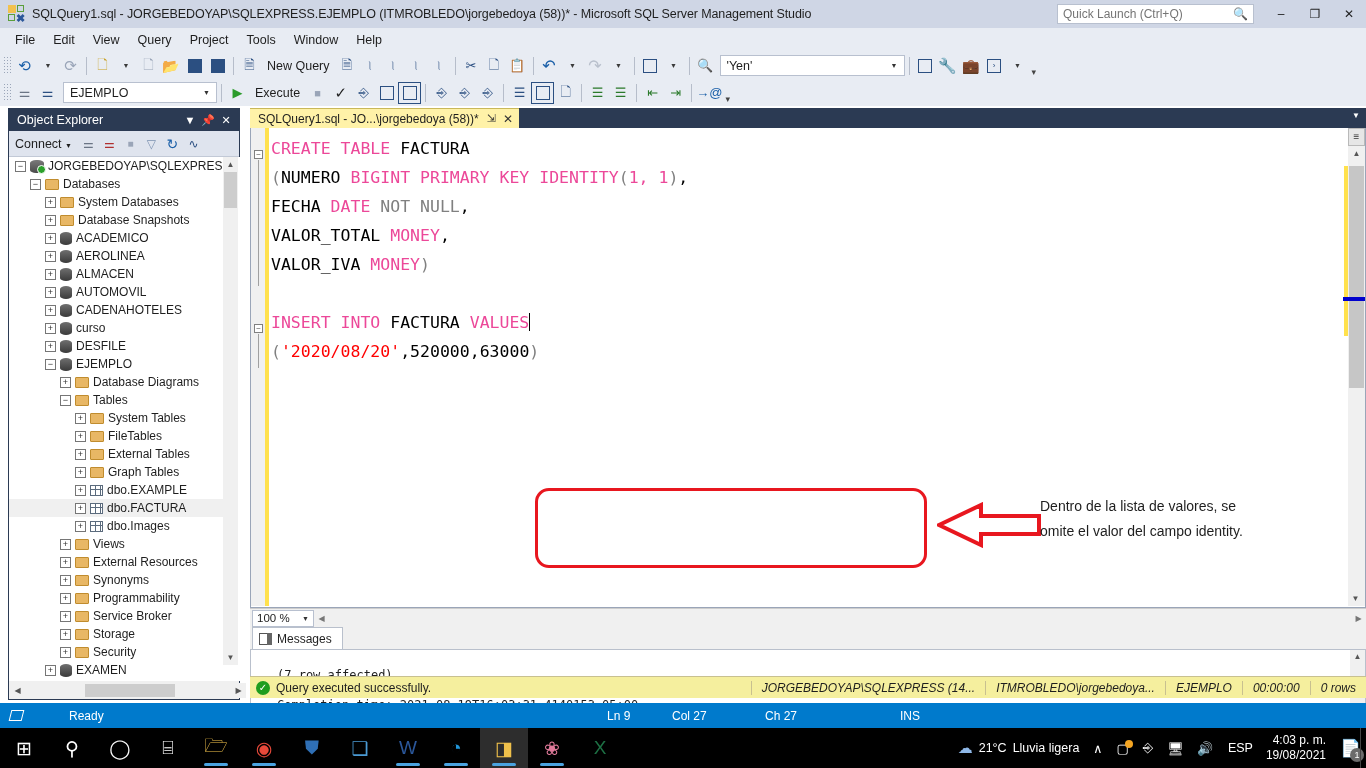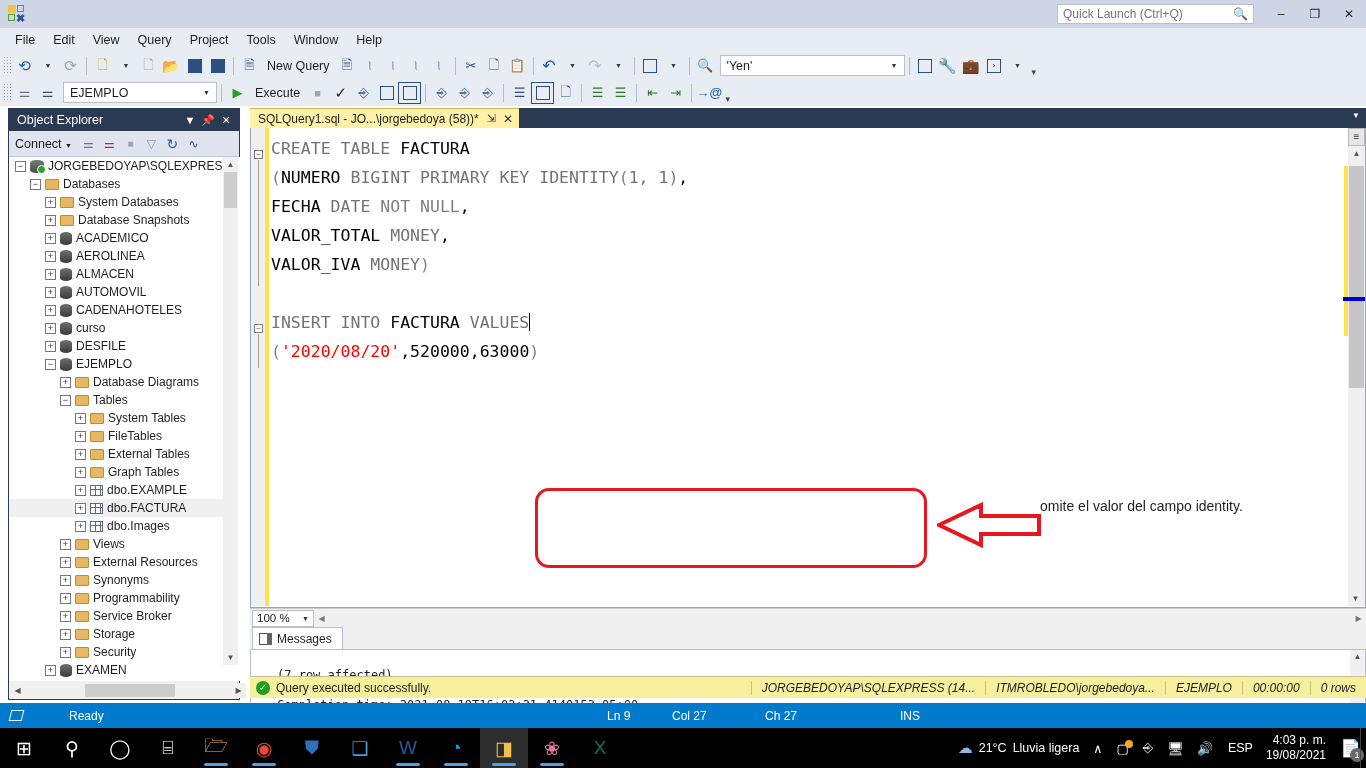--- a/index.html
+++ b/index.html
@@ -169,21 +169,21 @@
     position:absolute; left:0; top:20px; width:1116px; height:480px; background:#ffffff;
     border:1px solid #9aa5b8; border-top:none;
   }
   .ed-gutter-indic { position:absolute; left:0; top:0; width:14px; height:478px; background:#f0f0f0; }
   .ed-yellow { position:absolute; left:14px; top:0; width:4px; height:478px; background:#ffe14d; }
   .ed-code {
     position:absolute; left:20px; top:6px; width:1060px; height:470px;
     font-family:"DejaVu Sans Mono", monospace; font-size:16.5px; line-height:29px;
     color:#000; white-space:pre;
   }
-  .kw { color:#737373; }
+  .kw { color:#ec4899; }
   .gry { color:#808080; }
   .str { color:#ff0000; }
   .paren { color:#808080; }
   .fold {
     position:absolute; width:9px; height:9px; border:1px solid #808080; background:#fff;
     font-size:8px; line-height:7px; text-align:center; color:#555; left:3px;
   }
   .foldline { position:absolute; left:7px; width:1px; background:#a0a0a0; }
 
   .caret-bar { display:inline-block; width:1px; height:18px; background:#000; vertical-align:-3px; }
@@ -282,20 +282,21 @@
 
 <div id="app">
 
   <div class="titlebar">
     <div class="ssms-logo">
       <div class="sq1"></div>
         <div class="sq2"></div>
         <div class="sq3"></div>
         <div class="xm">✖</div>
     </div>
+    <span class="title-text">SQLQuery1.sql - JORGEBEDOYAP\SQLEXPRESS.EJEMPLO (ITMROBLEDO\jorgebedoya (58))* - Microsoft SQL Server Management Studio</span>
     <div class="quicklaunch">
       <input type="text" placeholder="Quick Launch (Ctrl+Q)" style="">
       <span class="ql-search">🔍</span>
     </div>
     <div class="win-btns">
       <div class="win-btn">–</div>
       <div class="win-btn">❐</div>
       <div class="win-btn close">✕</div>
     </div>
   </div>
@@ -621,20 +622,21 @@
       <div class="fold" style="top:196px;">−</div>
       <div class="foldline" style="top:206px;height:34px;"></div>
 
       <div class="ed-code" id="code-area"><div><span class="kw">CREATE TABLE </span><span>FACTURA</span></div><div><span class="paren">(</span><span>NUMERO </span><span class="kw">BIGINT PRIMARY KEY IDENTITY</span><span class="paren">(</span><span class="kw">1, 1</span><span class="paren">)</span><span>,</span></div><div><span>FECHA </span><span class="kw">DATE </span><span class="gry">NOT NULL</span><span>,</span></div><div><span>VALOR_TOTAL </span><span class="kw">MONEY</span><span>,</span></div><div><span>VALOR_IVA </span><span class="kw">MONEY</span><span class="paren">)</span></div><div>&nbsp;</div><div><span class="kw">INSERT INTO </span><span>FACTURA </span><span class="kw">VALUES</span><span class="caret-bar"></span></div><div><span class="paren">(</span><span class="str">'2020/08/20'</span><span>,</span><span>520000</span><span>,</span><span>63000</span><span class="paren">)</span></div></div>
 
       <div class="redbox"></div>
       <svg class="annot-arrow" viewBox="0 0 104 46">
         <polygon points="2,23 44,3 44,14 102,14 102,32 44,32 44,43" fill="#ffffff" stroke="#e8171f" stroke-width="4" stroke-linejoin="miter"></polygon>
       </svg>
       <div class="annot-text">
+        <div>Dentro de la lista de valores, se</div>
         <div>omite el valor del campo identity.</div>
       </div>
 
       <div class="ed-vscroll">
         <div class="split">≡</div>
         <div class="arr">▲</div>
         <div class="track">
           <div class="ymark"></div>
           <div class="thumb"></div>
           <div class="bmark"></div>

